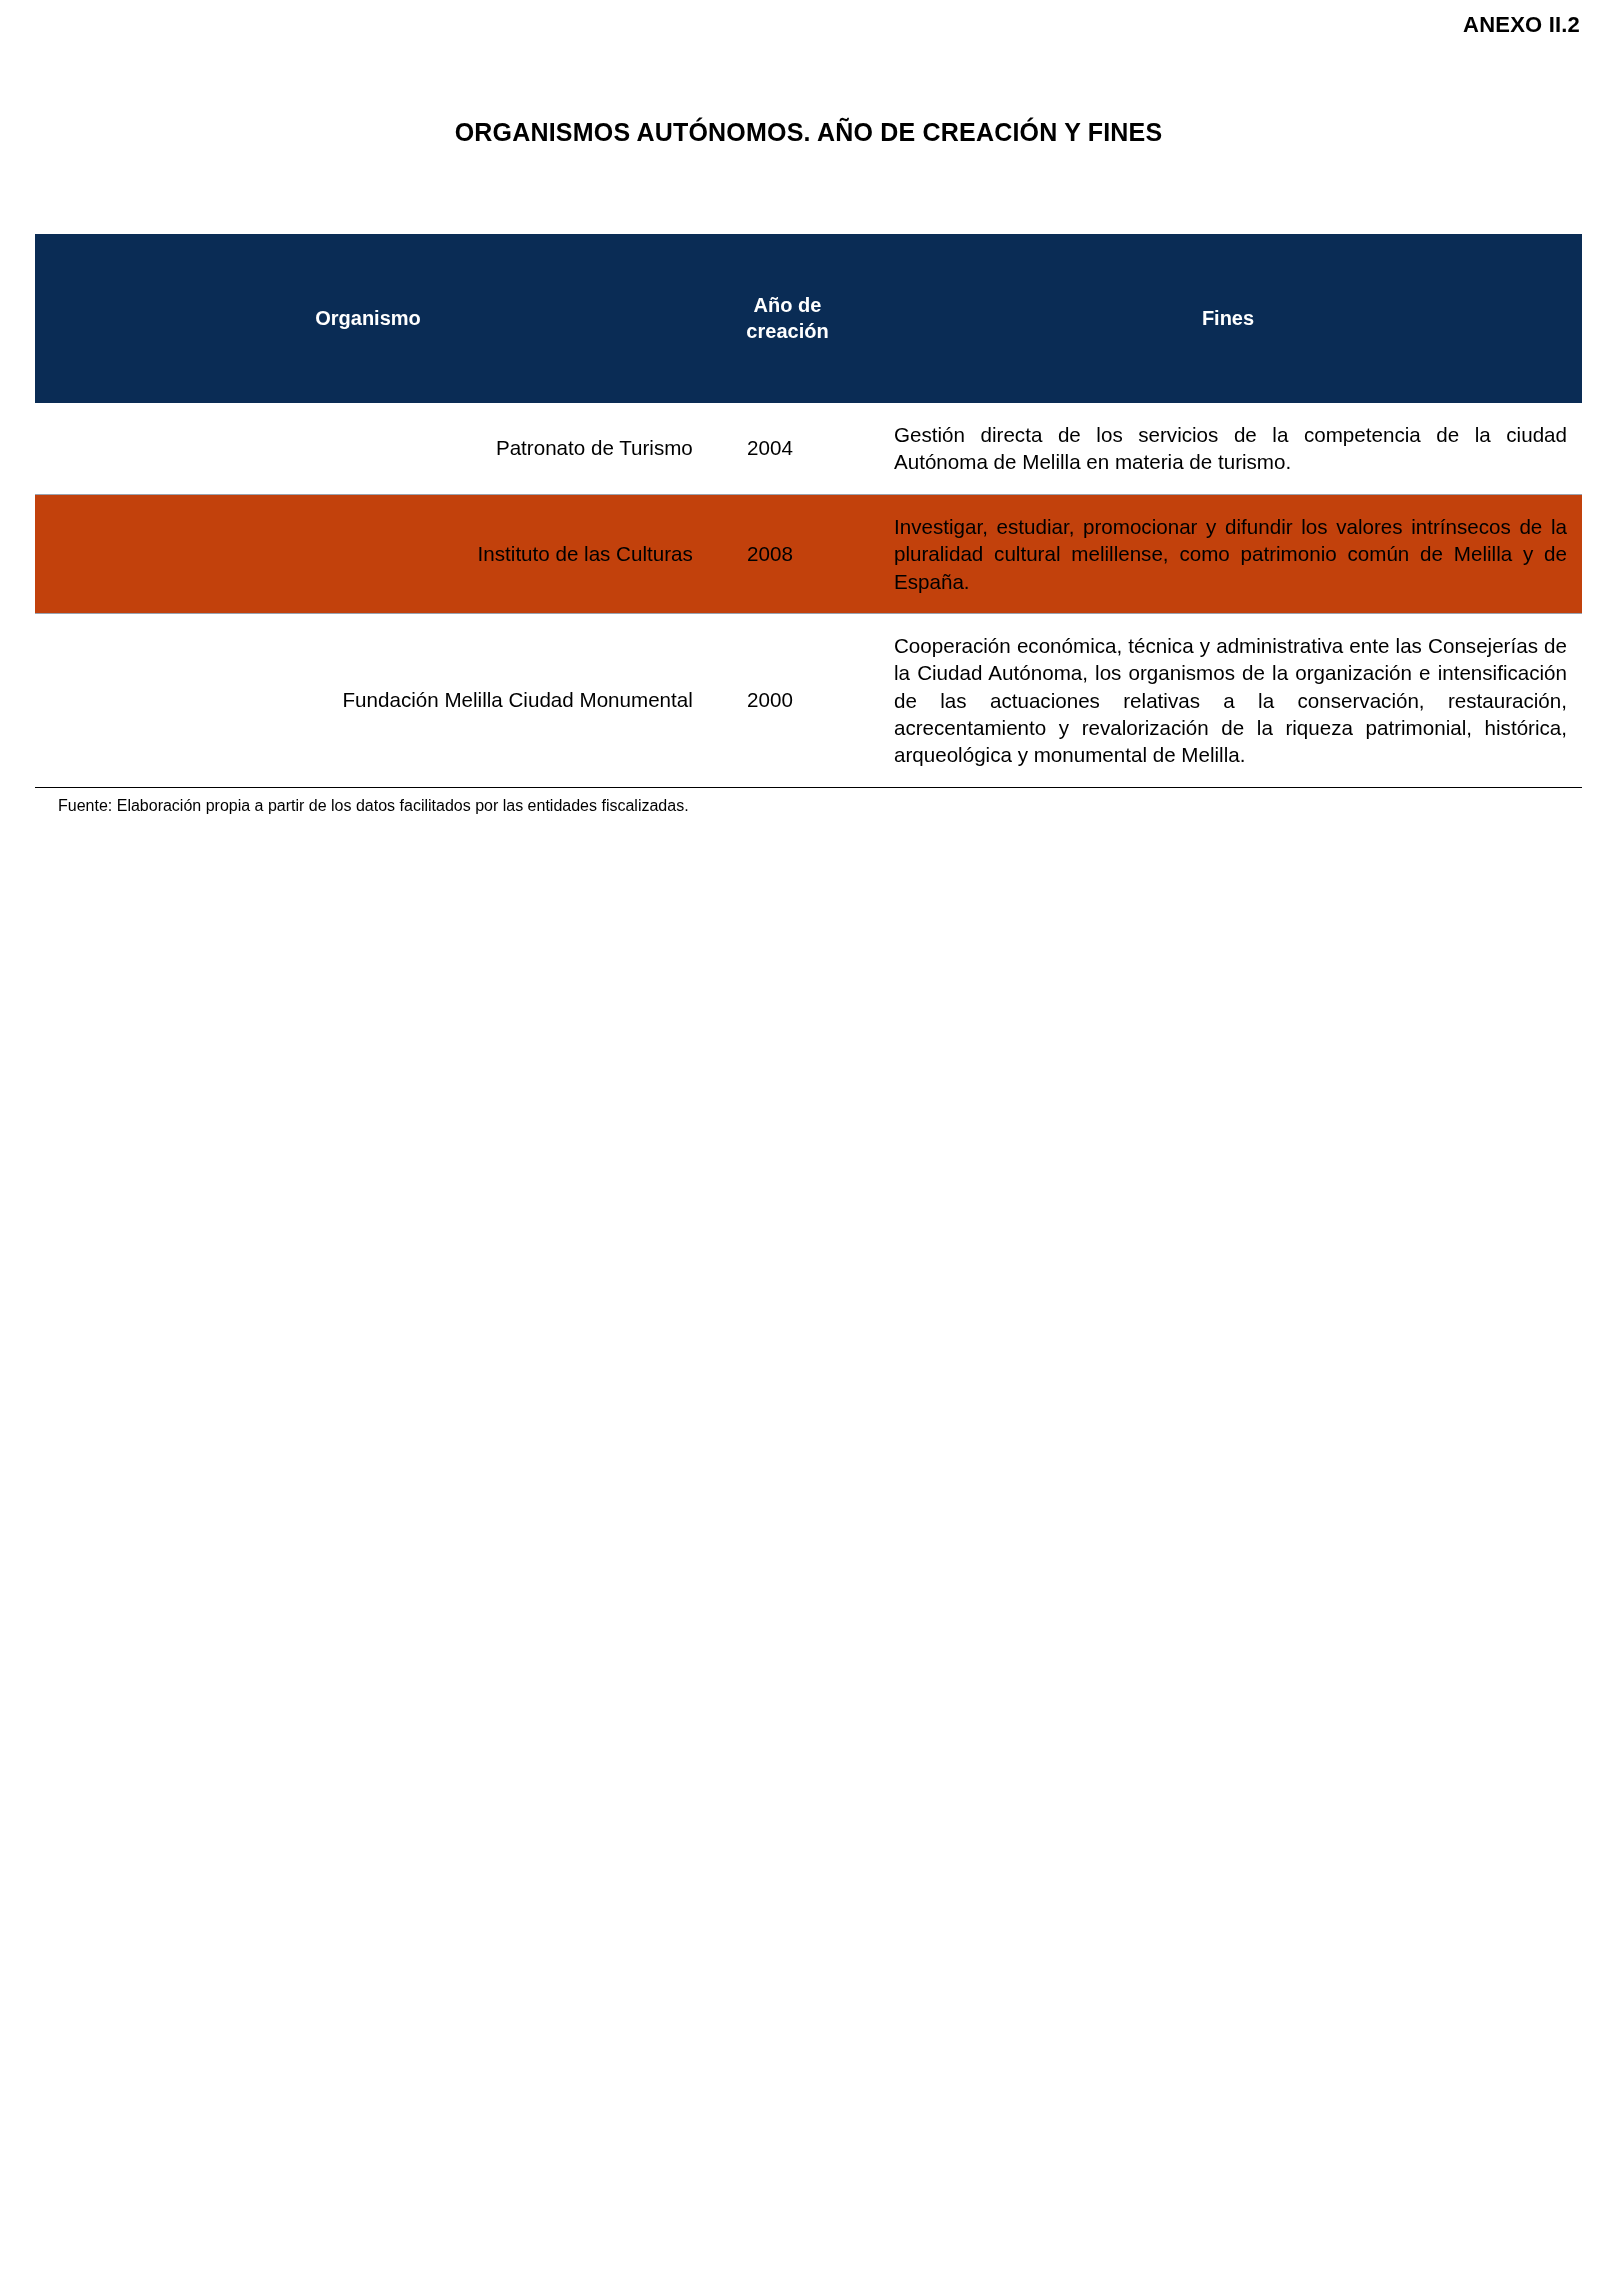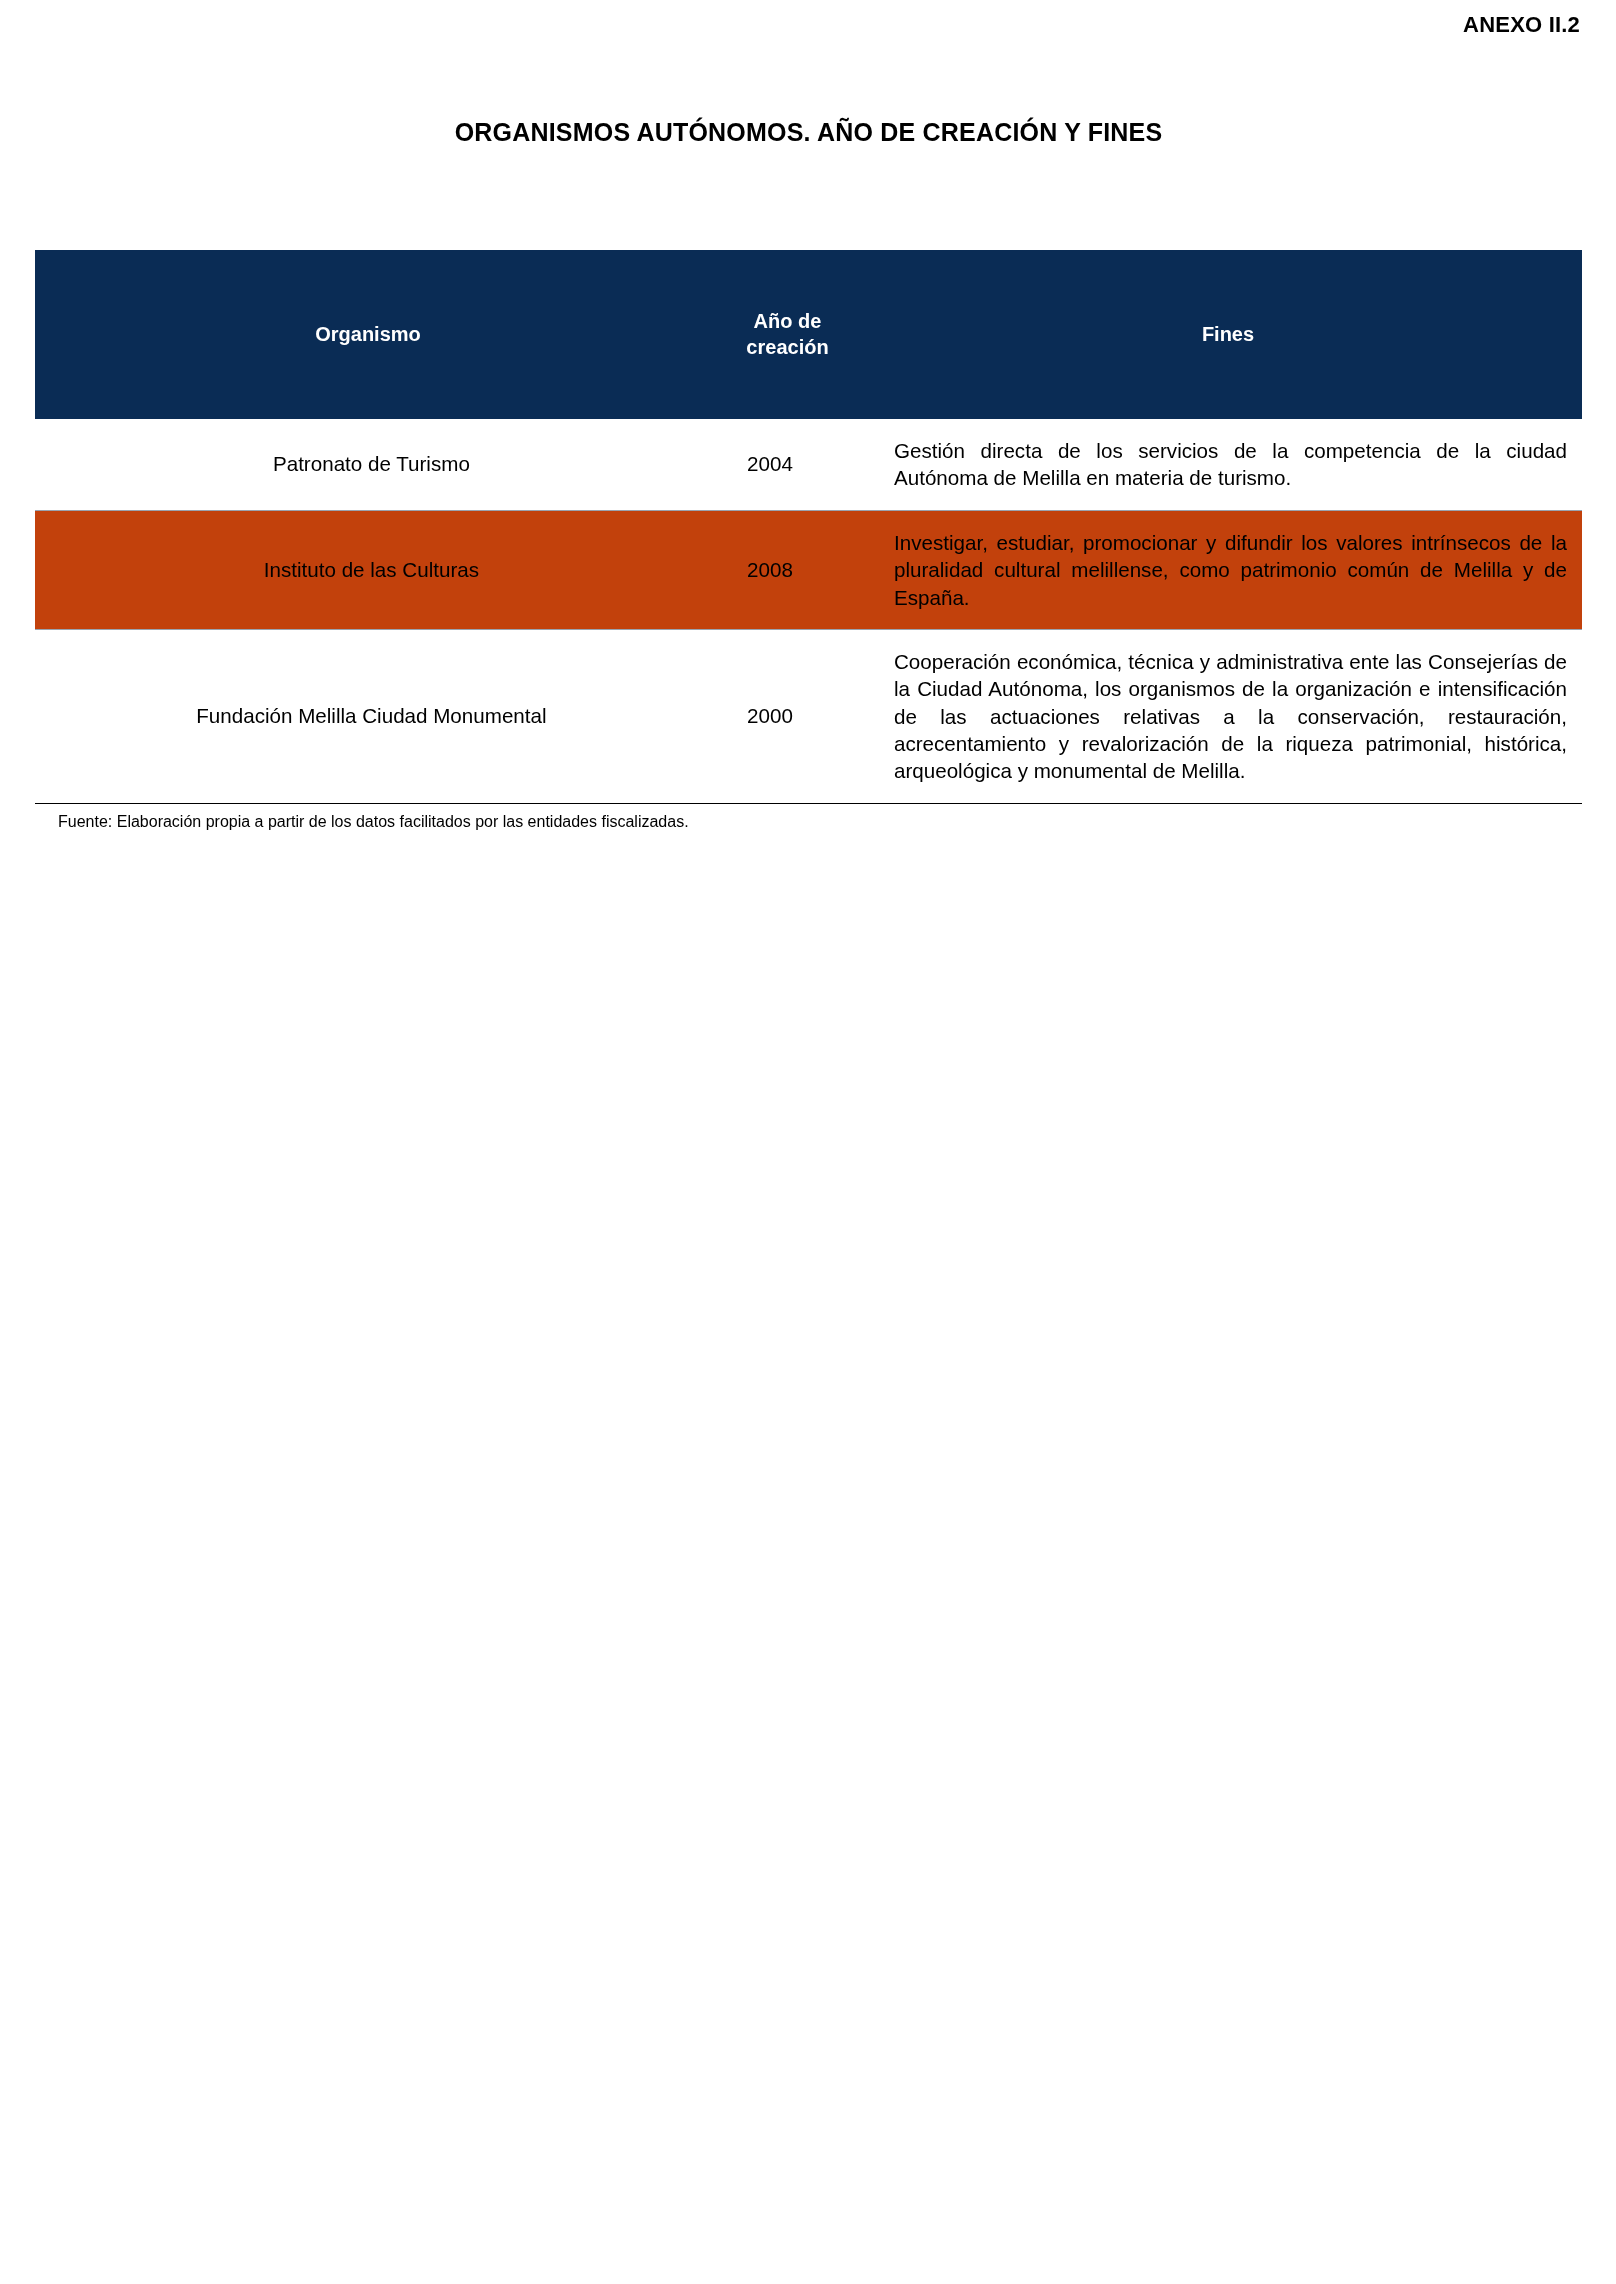--- a/index.html
+++ b/index.html
@@ -34,21 +34,21 @@
     top: 118px;
     left: 0;
     width: 100%;
     text-align: center;
     font-size: 25px;
     font-weight: bold;
     letter-spacing: 0.2px;
   }
   .table-wrap {
     position: absolute;
-    top: 250px;
+    top: 234px;
     left: 35px;
     width: 1547px;
   }
   table.main-table {
     border-collapse: collapse;
     width: 1547px;
     table-layout: fixed;
   }
   table.main-table thead th {
     background: #0a2c55;
@@ -74,21 +74,21 @@
     vertical-align: middle;
     padding: 18px 0;
     border: none;
   }
   tbody tr.alt td {
     background: #c2410c;
   }
   td.cell-org {
     padding-left: 15px;
     padding-right: 8.2px;
-    text-align: center;
+    text-align: right;
   }
   td.cell-year {
     text-align: center;
     padding-right: 35px;
   }
   td.cell-fines {
     text-align: justify;
     text-align-last: left;
     padding-left: 20px;
     padding-right: 15px;

